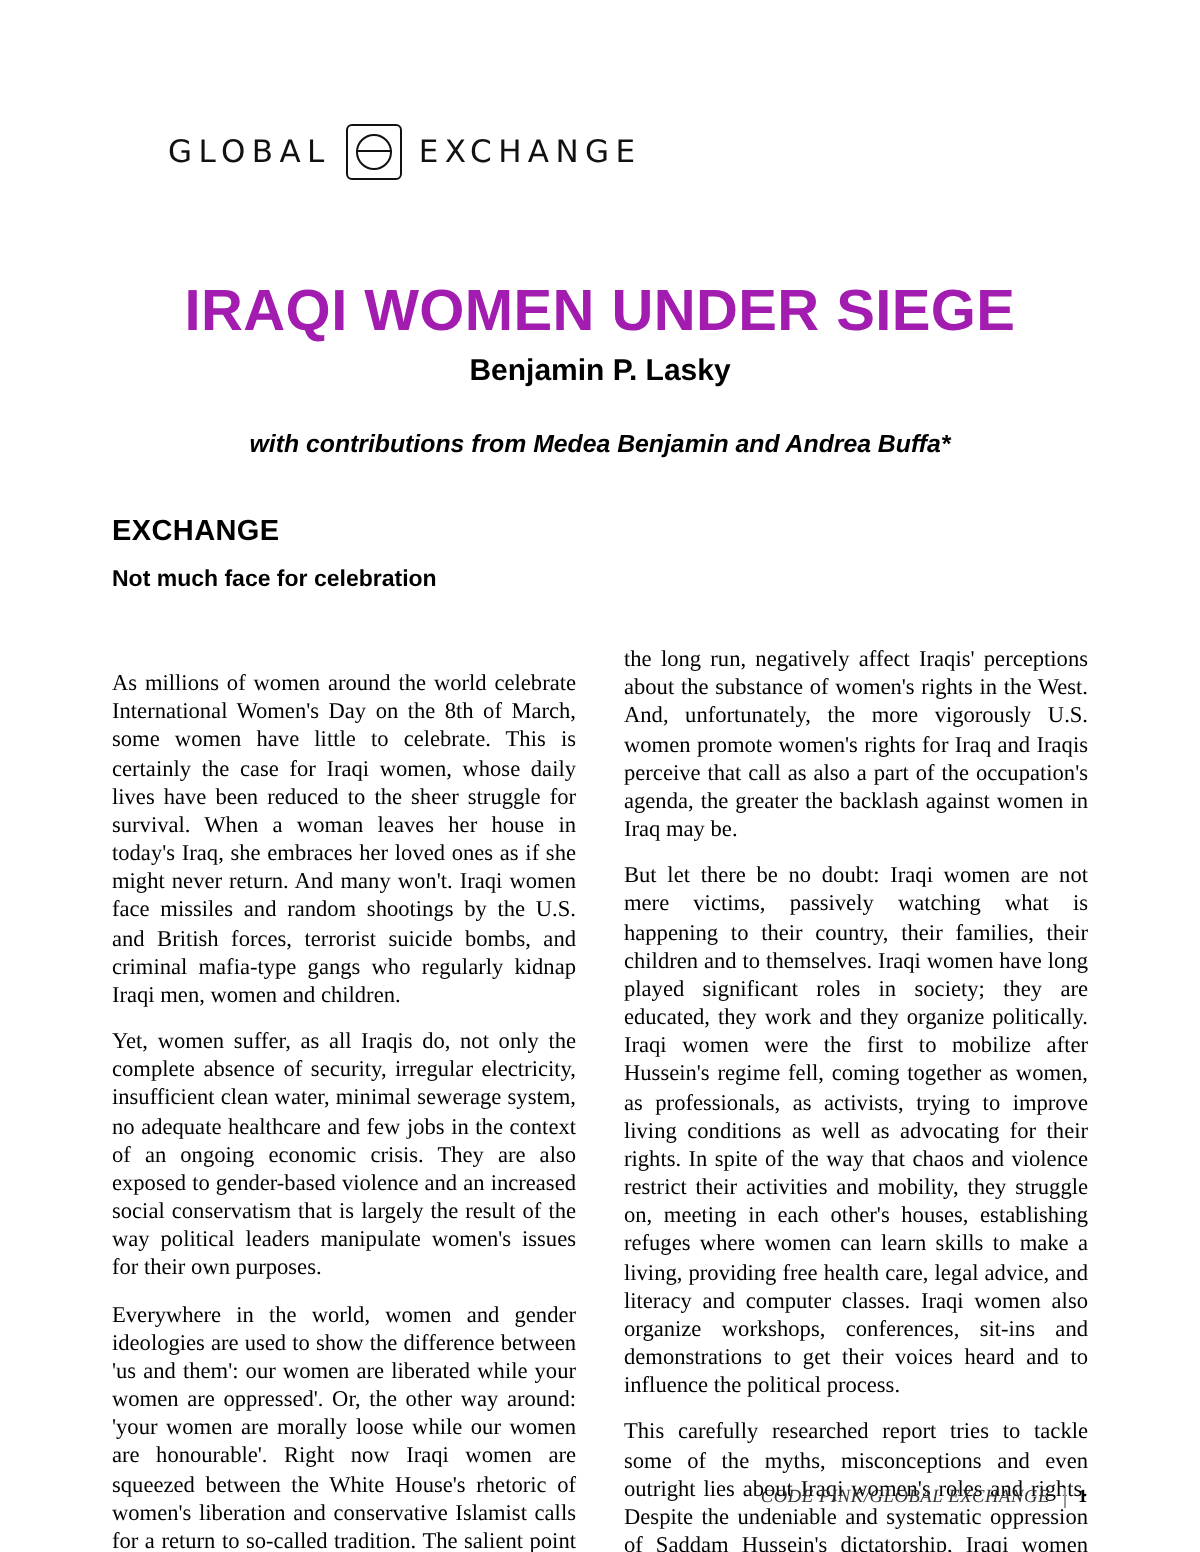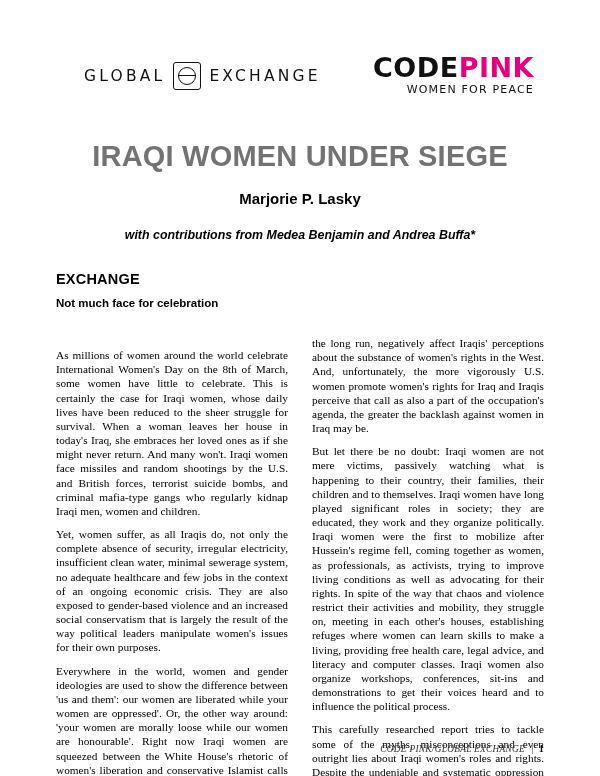--- a/index.html
+++ b/index.html
@@ -22,20 +22,21 @@
     padding: 44px 56px 30px 56px;
   }
 
   
   .logo-row {
     display: flex;
     align-items: flex-start;
     justify-content: space-between;
     height: 56px;
     margin-top: 10px;
+    flex-direction: column;
   }
   .ge-logo {
     display: flex;
     align-items: center;
     gap: 8px;
     margin-left: 28px;
     margin-top: 8px;
   }
   .ge-word {
     font-family: "DejaVu Sans", sans-serif;
@@ -98,22 +99,22 @@
   
   .title-block {
     text-align: center;
     margin-top: 30px;
   }
   h1.doc-title {
     font-family: "Liberation Sans", sans-serif;
     font-size: 29px;
     font-weight: bold;
     letter-spacing: 0.2px;
-    margin: 0 0 17px 0;
-    color: #737373;
+    margin: 0 0 4px 0;
+    color: #a21caf;
     text-align: center;
   }
   .author {
     font-family: "Liberation Sans", sans-serif;
     font-size: 15px;
     font-weight: bold;
     margin: 0 0 20px 0;
   }
   .contrib {
     font-family: "Liberation Sans", sans-serif;
@@ -188,29 +189,25 @@
 
 <div class="page">
 
   <div class="logo-row">
     <div class="ge-logo">
       <span class="ge-word">GLOBAL</span>
       <span class="ge-globe"></span>
       <span class="ge-word">EXCHANGE</span>
     </div>
 
-    <div class="cp-logo">
-      <div class="cp-main"><span class="code">CODE</span><span class="pink">PINK</span></div>
-      <div class="cp-sub">WOMEN FOR PEACE</div>
-    </div>
   </div>
 
   <div class="title-block">
     <h1 class="doc-title">IRAQI WOMEN UNDER SIEGE</h1>
-    <p class="author">Marjorie P. Lasky</p>
+    <p class="author">Benjamin P. Lasky</p>
     <p class="contrib">with contributions from Medea Benjamin and Andrea Buffa*</p>
   </div>
 
   <h2 class="section-title">EXCHANGE</h2>
 
   <div class="columns">
     <div class="col">
       <h3 class="sub-head">Not much face for celebration</h3>
       <p class="body first">As millions of women around the world celebrate International Women's Day on the 8th of March, some women have little to celebrate. This is certainly the case for Iraqi women, whose daily lives have been reduced to the sheer struggle for survival. When a woman leaves her house in today's Iraq, she embraces her loved ones as if she might never return. And many won't. Iraqi women face missiles and random shootings by the U.S. and British forces, terrorist suicide bombs, and criminal mafia-type gangs who regularly kidnap Iraqi men, women and children.</p>
       <p class="body">Yet, women suffer, as all Iraqis do, not only the complete absence of security, irregular electricity, insufficient clean water, minimal sewerage system, no adequate healthcare and few jobs in the context of an ongoing economic crisis. They are also exposed to gender-based violence and an increased social conservatism that is largely the result of the way political leaders manipulate women's issues for their own purposes.</p>

